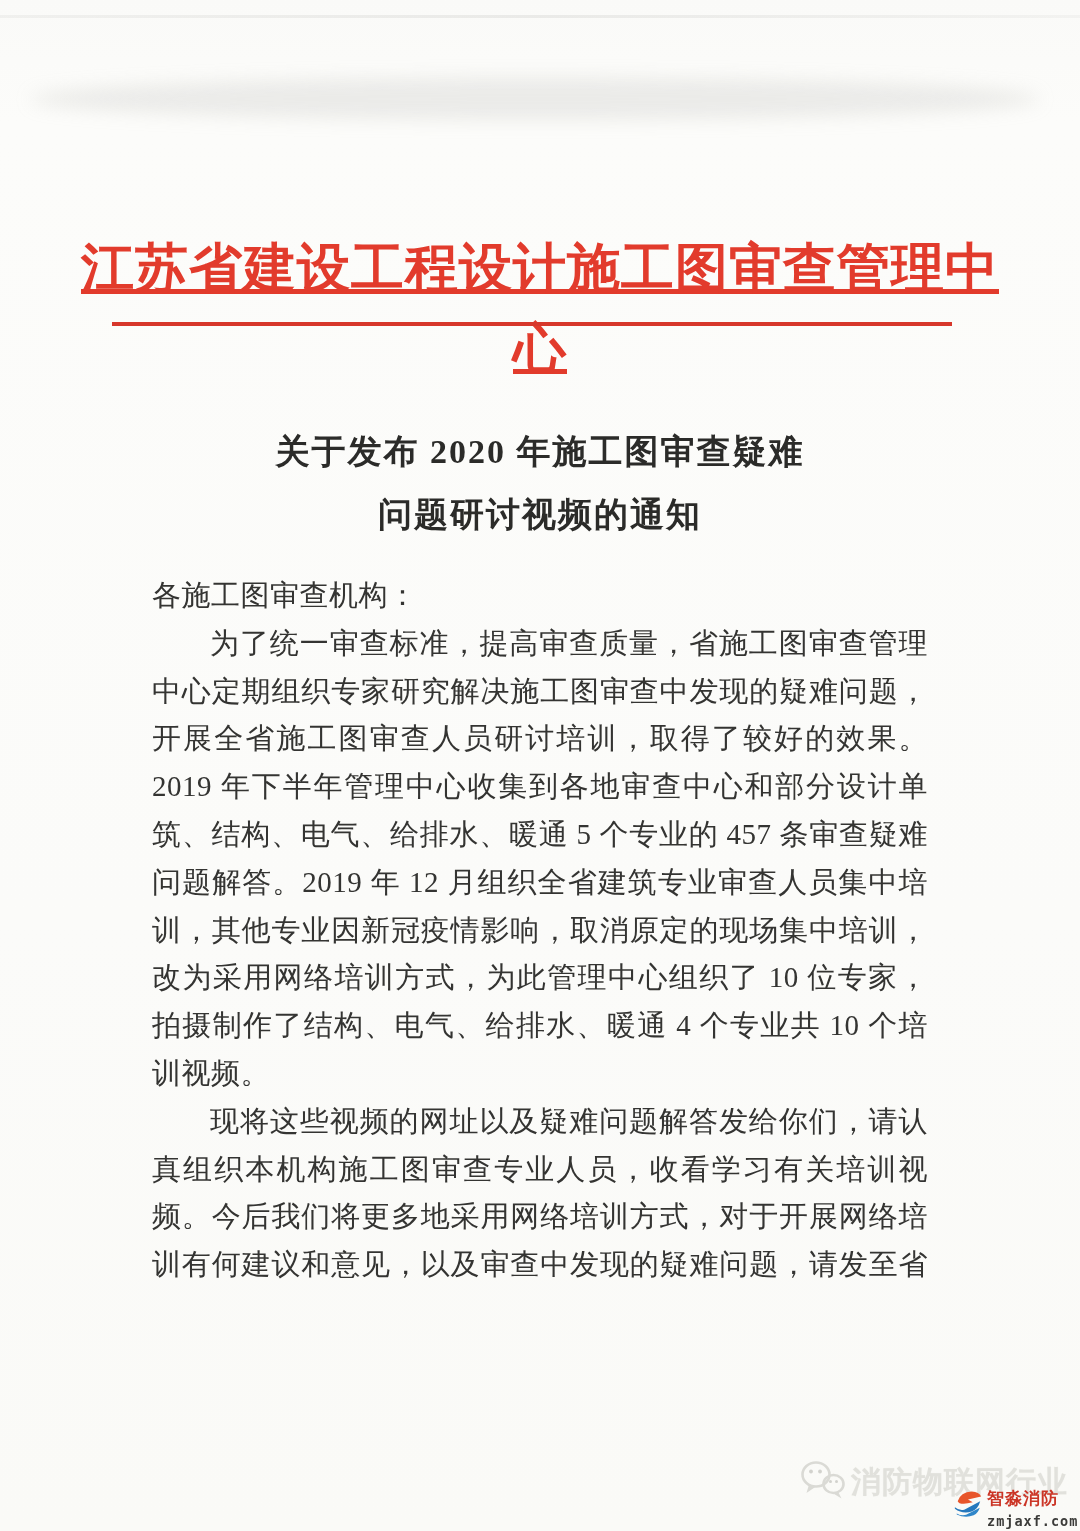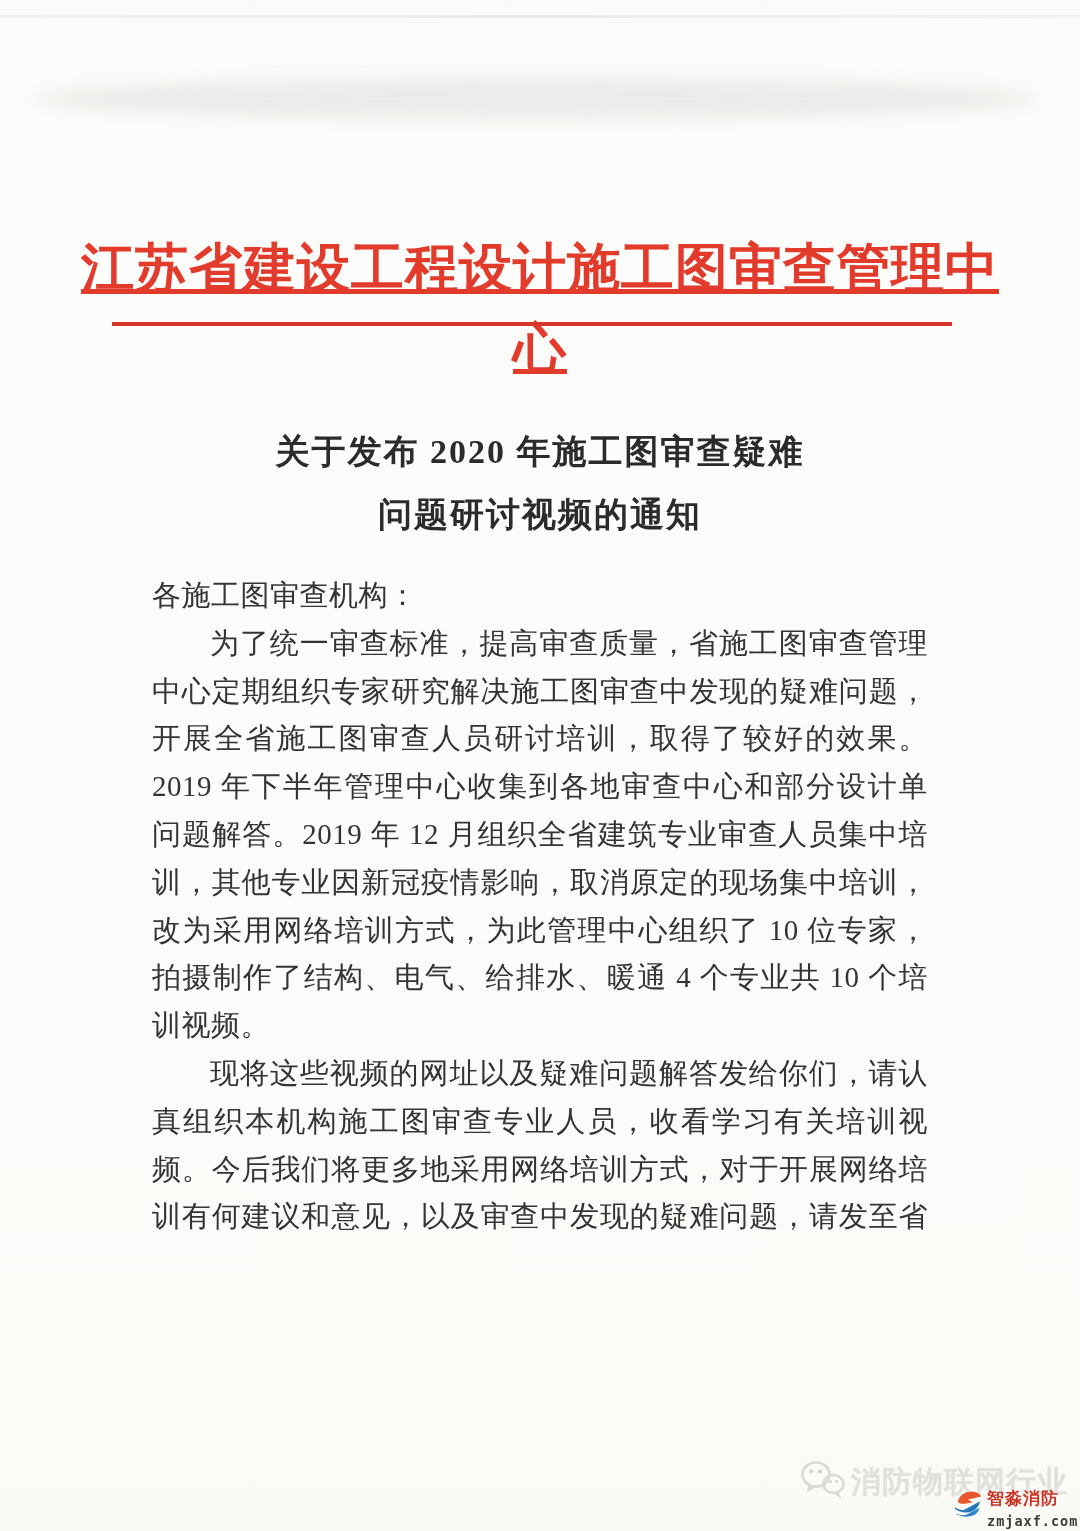--- a/index.html
+++ b/index.html
@@ -158,20 +158,21 @@
     <div>关于发布 2020 年施工图审查疑难</div>
     <div>问题研讨视频的通知</div>
   </div>
 
   <div class="doc-body">
     <div class="line open">各施工图审查机构：</div>
     <div class="line indent">为了统一审查标准，提高审查质量，省施工图审查管理</div>
     <div class="line">中心定期组织专家研究解决施工图审查中发现的疑难问题，</div>
     <div class="line">开展全省施工图审查人员研讨培训，取得了较好的效果。</div>
     <div class="line">2019 年下半年管理中心收集到各地审查中心和部分设计单</div>
+    <div class="line">筑、结构、电气、给排水、暖通 5 个专业的 457 条审查疑难</div>
     <div class="line">问题解答。2019 年 12 月组织全省建筑专业审查人员集中培</div>
     <div class="line">训，其他专业因新冠疫情影响，取消原定的现场集中培训，</div>
     <div class="line">改为采用网络培训方式，为此管理中心组织了 10 位专家，</div>
     <div class="line">拍摄制作了结构、电气、给排水、暖通 4 个专业共 10 个培</div>
     <div class="line open">训视频。</div>
     <div class="line indent">现将这些视频的网址以及疑难问题解答发给你们，请认</div>
     <div class="line">真组织本机构施工图审查专业人员，收看学习有关培训视</div>
     <div class="line">频。今后我们将更多地采用网络培训方式，对于开展网络培</div>
     <div class="line">训有何建议和意见，以及审查中发现的疑难问题，请发至省</div>
   </div>

